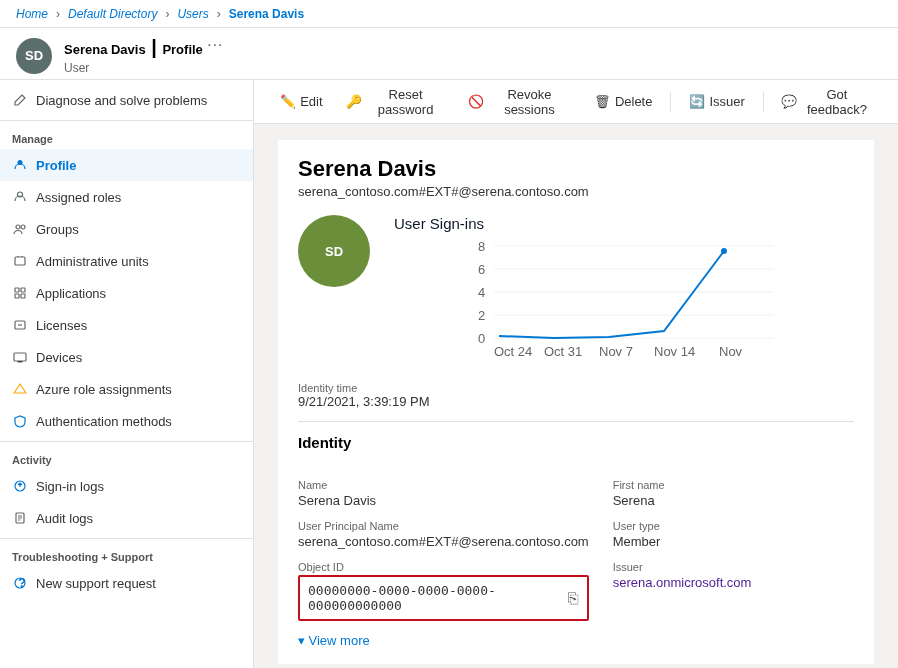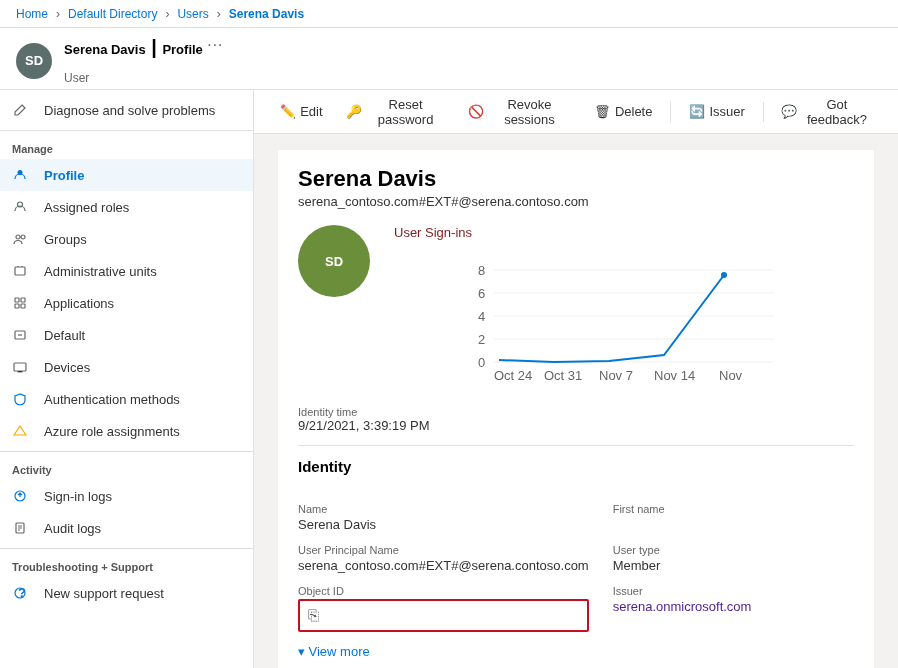--- a/index.html
+++ b/index.html
@@ -1,36 +1,36 @@
 <!DOCTYPE html>
 <html><head>
   <meta charset="utf-8">
   <style>
     * { box-sizing: border-box; margin: 0; padding: 0; font-family: 'Segoe UI', sans-serif; font-size: 13px; }
     body { background: #f3f2f1; display: flex; flex-direction: column; height: 668px; overflow: hidden; }
 
     
     .top-nav { background: #fff; padding: 4px 16px; display: flex; align-items: center; gap: 6px; border-bottom: 1px solid #e0e0e0; height: 28px; }
-    .breadcrumb-item { color: #0078d4; font-size: 12px; cursor: pointer; }
+    .breadcrumb-item { color: #0078d4; font-size: 12px; cursor: pointer; font-style: italic; }
     .breadcrumb-sep { color: #666; font-size: 12px; margin: 0 2px; }
     .breadcrumb-current { color: #0078d4; font-size: 12px; font-weight: 600; }
 
     
     .page-header { background: #fff; padding: 8px 16px 4px; display: flex; align-items: center; gap: 12px; border-bottom: 1px solid #e0e0e0; }
     .user-avatar-small { width: 36px; height: 36px; background: #5c6e6c; border-radius: 50%; display: flex; align-items: center; justify-content: center; color: #fff; font-size: 14px; font-weight: 600; flex-shrink: 0; }
     .header-title { font-size: 20px; font-weight: 600; color: #000; }
-    .header-subtitle { font-size: 12px; color: #666; margin-top: 12px; }
+    .header-subtitle { font-size: 12px; color: #666; margin-top: 2px; }
     .header-more { color: #666; cursor: pointer; font-size: 16px; }
 
     
     .main-layout { display: flex; flex: 1; overflow: hidden; background: #f3f2f1; }
 
     
     .sidebar { width: 254px; background: #fff; border-right: 1px solid #e0e0e0; overflow-y: auto; flex-shrink: 0; padding-top: 4px; }
-    .sidebar-item { display: flex; align-items: center; gap: 16px; padding: 8px 12px; cursor: pointer; color: #333; font-size: 13px; }
+    .sidebar-item { display: flex; align-items: center; gap: 8px; padding: 8px 12px; cursor: pointer; color: #333; font-size: 13px; }
     .sidebar-item.active { background: #eff6fc; color: #0078d4; font-weight: 600; }
     .sidebar-section { padding: 8px 12px 4px; font-size: 11px; font-weight: 700; color: #555; text-transform: none; }
     .sidebar-icon { width: 16px; height: 16px; display: flex; align-items: center; justify-content: center; flex-shrink: 0; }
     .divider-h { height: 1px; background: #e0e0e0; margin: 4px 0; }
 
     
     .toolbar { background: #fff; padding: 0 16px; display: flex; align-items: center; gap: 4px; border-bottom: 1px solid #e0e0e0; height: 44px; flex-shrink: 0; }
     .toolbar-btn { display: flex; align-items: center; gap: 4px; padding: 6px 10px; cursor: pointer; color: #333; border: none; background: none; font-size: 13px; border-radius: 2px; }
     .toolbar-sep { width: 1px; height: 20px; background: #e0e0e0; margin: 0 4px; }
 
@@ -38,21 +38,21 @@
     .content { flex: 1; overflow-y: auto; padding: 16px 24px; background: #f3f2f1; }
 
     .user-name-big { font-size: 22px; font-weight: 600; color: #000; margin-bottom: 2px; }
     .user-email { font-size: 13px; color: #333; margin-bottom: 16px; }
 
     .user-section-top { display: flex; gap: 24px; margin-bottom: 16px; align-items: flex-start; }
     .avatar-big { width: 72px; height: 72px; background: #6b8e3a; border-radius: 50%; display: flex; align-items: center; justify-content: center; color: #fff; font-size: 28px; font-weight: 700; flex-shrink: 0; }
 
     
     .chart-area { flex: 1; min-width: 0; }
-    .chart-title { font-size: 13px; color: #7f1d1d; margin-bottom: 20px; }
+    .chart-title { font-size: 15px; color: #0f172a; margin-bottom: 4px; }
     .chart-svg-container { width: 100%; height: 130px; }
     .meta-label { font-size: 11px; color: #666; }
     .meta-value { font-size: 13px; color: #333; }
 
     .section-divider { height: 1px; background: #e0e0e0; margin: 12px 0; }
     .section-title { font-size: 15px; font-weight: 600; color: #000; margin-bottom: 28px; }
 
     .identity-grid { display: grid; grid-template-columns: 1fr 1fr; gap: 12px 24px; }
     .identity-field label { font-size: 11px; color: #666; display: block; margin-bottom: 2px; }
     .identity-field .field-value { font-size: 13px; color: #333; }
@@ -157,46 +157,46 @@
       </div>
       <span>Applications</span>
     </div>
     <div class="sidebar-item">
       <div class="sidebar-icon">
         <svg width="14" height="14" viewBox="0 0 14 14">
             <rect x="2" y="3" width="10" height="8" rx="1" fill="none" stroke="#666" stroke-width="1.2"></rect>
             <path d="M5 7h4" stroke="#666" stroke-width="1.2"></path>
           </svg>
       </div>
-      <span>Default</span>
+      <span>Licenses</span>
     </div>
     <div class="sidebar-item">
       <div class="sidebar-icon">
         <svg width="14" height="14" viewBox="0 0 14 14">
             <rect x="1" y="3" width="12" height="8" rx="1" fill="none" stroke="#666" stroke-width="1.2"></rect>
             <path d="M5 11v1h4v-1" stroke="#666" stroke-width="1.2"></path>
           </svg>
       </div>
       <span>Devices</span>
     </div>
     <div class="sidebar-item">
       <div class="sidebar-icon">
         <svg width="14" height="14" viewBox="0 0 14 14">
+            <polygon points="7,2 13,11 1,11" fill="none" stroke="#f7a800" stroke-width="1.2"></polygon>
+          </svg>
+      </div>
+      <span>Azure role assignments</span>
+    </div>
+    <div class="sidebar-item">
+      <div class="sidebar-icon">
+        <svg width="14" height="14" viewBox="0 0 14 14">
             <path d="M7 2L2 4v4c0 2.5 2 4.5 5 5 3-0.5 5-2.5 5-5V4L7 2z" fill="none" stroke="#0078d4" stroke-width="1.2"></path>
           </svg>
       </div>
       <span>Authentication methods</span>
-    </div>
-    <div class="sidebar-item">
-      <div class="sidebar-icon">
-        <svg width="14" height="14" viewBox="0 0 14 14">
-            <polygon points="7,2 13,11 1,11" fill="none" stroke="#f7a800" stroke-width="1.2"></polygon>
-          </svg>
-      </div>
-      <span>Azure role assignments</span>
     </div>
 
     <div class="divider-h"></div>
     <div class="sidebar-section">Activity</div>
     <div class="sidebar-item">
       <div class="sidebar-icon">
         <svg width="14" height="14" viewBox="0 0 14 14">
             <circle cx="7" cy="7" r="5" fill="none" stroke="#0078d4" stroke-width="1.2"></circle>
             <path d="M7 4v4M5 6l2-2 2 2" stroke="#0078d4" stroke-width="1.2"></path>
           </svg>
@@ -306,32 +306,34 @@
         <div class="section-divider"></div>
 
         <div class="section-title">Identity</div>
         <div class="identity-grid">
           <div class="identity-field">
             <label>Name</label>
             <div class="field-value">Serena Davis</div>
           </div>
           <div class="identity-field">
             <label>First name</label>
+            <div class="field-value">Serena</div>
           </div>
           <div class="identity-field">
             <label>User Principal Name</label>
             <div class="field-value">serena_contoso.com#EXT#@serena.contoso.com</div>
           </div>
           <div class="identity-field">
             <label>User type</label>
             <div class="field-value">Member</div>
           </div>
           <div class="identity-field">
             <label>Object ID</label>
             <div class="object-id-box">
+              <span class="object-id-value">00000000-0000-0000-0000-000000000000</span>
               <span class="copy-icon">⎘</span>
             </div>
           </div>
           <div class="identity-field">
             <label>Issuer</label>
             <div class="field-value link">serena.onmicrosoft.com</div>
           </div>
         </div>
 
         <div class="view-more">

